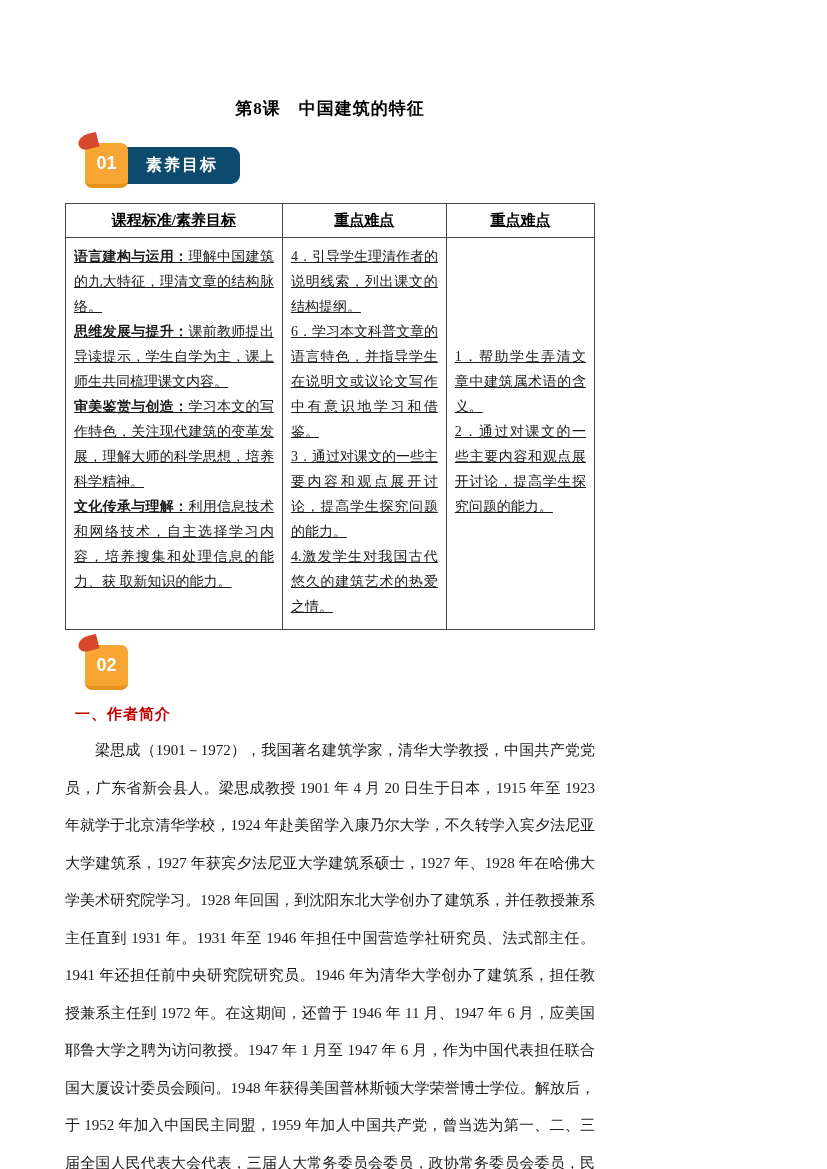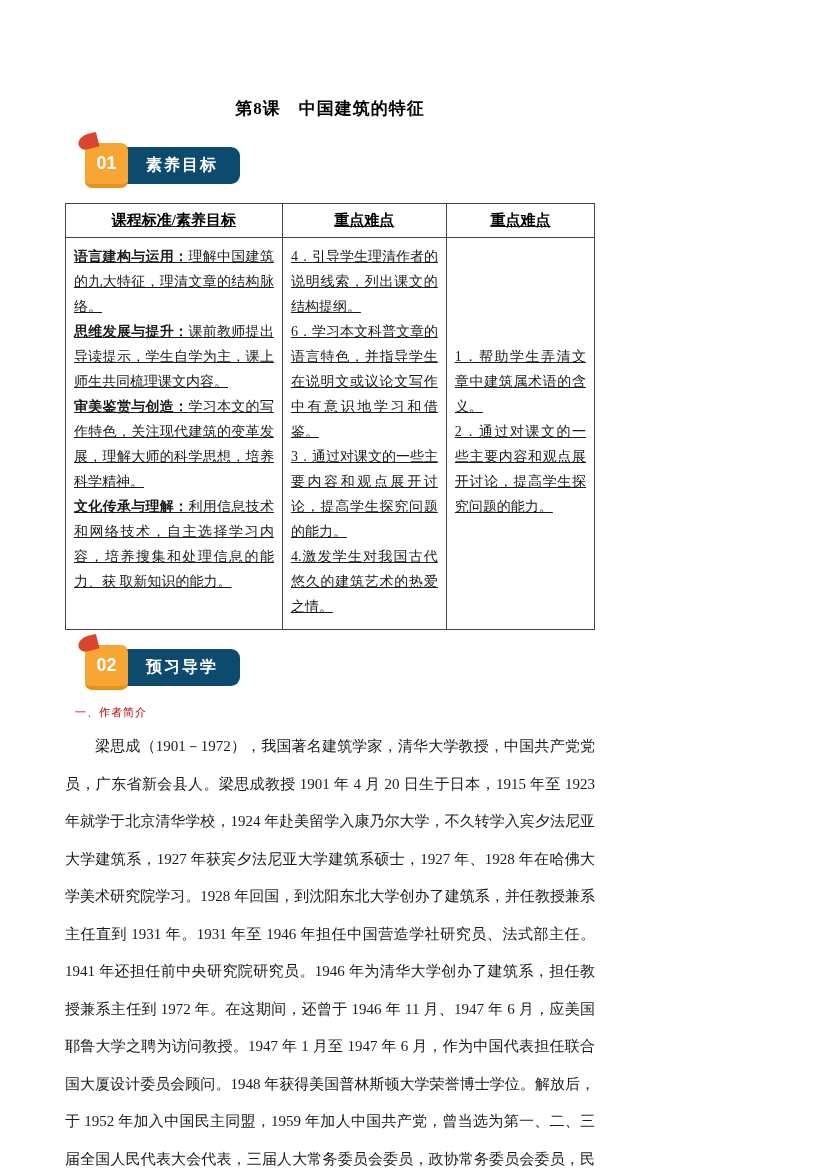--- a/index.html
+++ b/index.html
@@ -107,22 +107,22 @@
   }
   table.goals td.mid { vertical-align: middle; }
   table.goals td p { margin: 0; }
   .col-1 { width: 41%; }
   .col-2 { width: 31%; }
   .col-3 { width: 28%; }
   
   .sub-heading {
     margin: 14px 0 0 10px;
     color: #c00000;
-    font-weight: normal;
-    font-size: 11px;
+    font-weight: bold;
+    font-size: 15px;
     letter-spacing: 1px;
   }
   .bio {
     margin: 8px 0 0 0;
     font-size: 15px;
     line-height: 37.5px;
     text-align: justify;
     text-indent: 2em;
     color: #1a1a1a;
   }
@@ -171,20 +171,19 @@
             <p>1．帮助学生弄清文章中建筑属术语的含义。</p>
             <p>2．通过对课文的一些主要内容和观点展开讨论，提高学生探究问题的能力。</p>
           </td>
       </tr>
     </tbody>
   </table>
 
   <div class="badge badge-02">
     <span class="badge-ribbon"></span>
     <span class="badge-num">02</span>
-    <span class="badge-label">预习导学</span>
   </div>
 
   <div class="sub-heading">一、作者简介</div>
 
   <p class="bio">梁思成（1901－1972），我国著名建筑学家，清华大学教授，中国共产党党员，广东省新会县人。梁思成教授 1901 年 4 月 20 日生于日本，1915 年至 1923 年就学于北京清华学校，1924 年赴美留学入康乃尔大学，不久转学入宾夕法尼亚大学建筑系，1927 年获宾夕法尼亚大学建筑系硕士，1927 年、1928 年在哈佛大学美术研究院学习。1928 年回国，到沈阳东北大学创办了建筑系，并任教授兼系主任直到 1931 年。1931 年至 1946 年担任中国营造学社研究员、法式部主任。1941 年还担任前中央研究院研究员。1946 年为清华大学创办了建筑系，担任教授兼系主任到 1972 年。在这期间，还曾于 1946 年 11 月、1947 年 6 月，应美国耶鲁大学之聘为访问教授。1947 年 1 月至 1947 年 6 月，作为中国代表担任联合国大厦设计委员会顾问。1948 年获得美国普林斯顿大学荣誉博士学位。解放后，于 1952 年加入中国民主同盟，1959 年加人中国共产党，曾当选为第一、二、三届全国人民代表大会代表，三届人大常务委员会委员，政协常务委员会委员，民盟中央常委等职。历任北京市都市计划委员会副主任、北京市城市建设委员会副主任、中国建筑学会副理事长、北京土建学会理事长、中国科学院技术科学学部委员、中国建筑科学院建筑历史理论研究室主任、首都人民英雄纪念碑建设委员会副主任、全国科学普及协会北京分会副会长等职，1972 年 1 月 9 日病逝于北京。</p>
 
 </div>
 
 </body></html>

